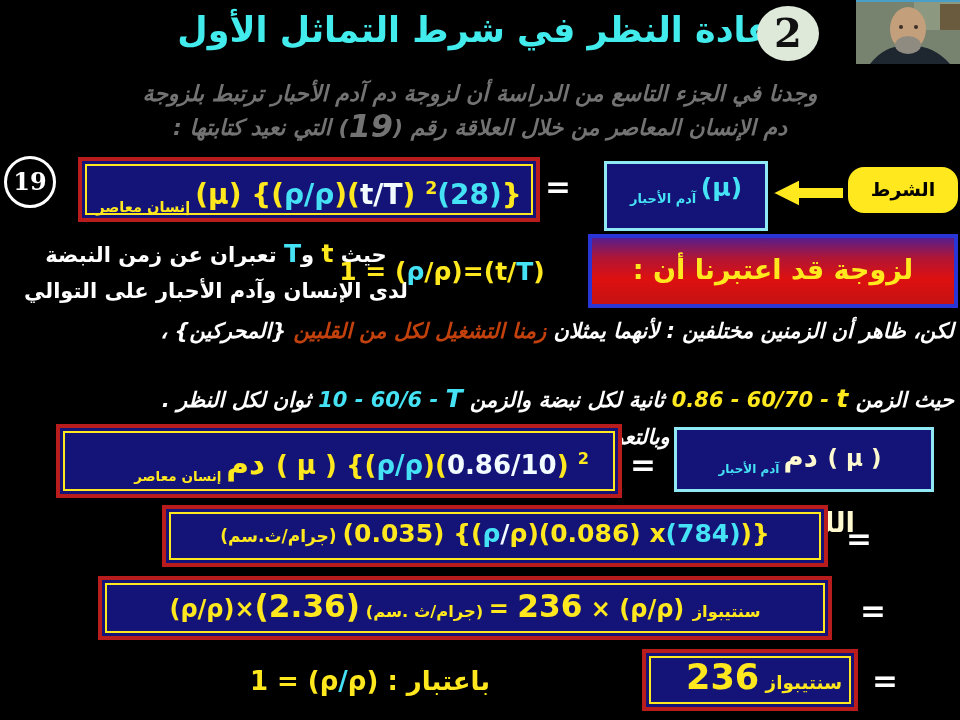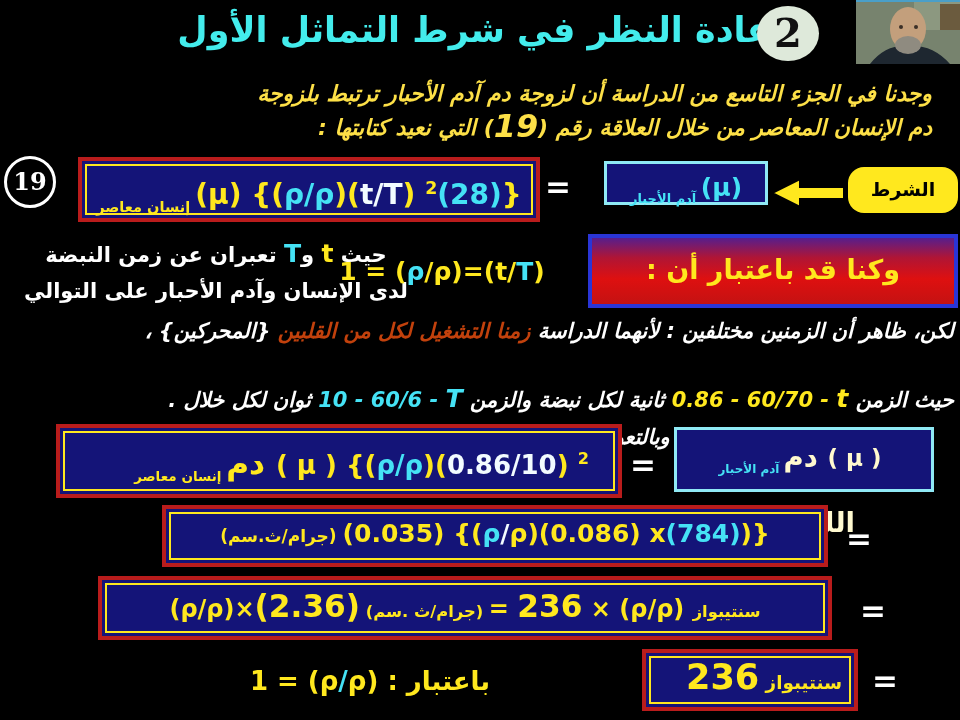--- a/index.html
+++ b/index.html
@@ -28,30 +28,30 @@
         text-align:center;font-weight:bold;}
   .cbox{background:#141478;border:3px solid #8FE9F5;text-align:center;font-weight:bold;}
 
   .title{left:150px;top:10px;width:660px;font-size:35px;font-weight:bold;
          color:#43ECEC;text-align:center;direction:rtl;}
   .slide-num{left:757px;top:6px;width:62px;height:55px;background:#DEE9DA;border-radius:50%;
          text-align:center;line-height:53px;font-family:"DejaVu Serif",serif;
          font-weight:bold;font-size:40px;color:#111;}
   .photo{left:856px;top:0;width:104px;height:64px;}
 
-  .intro{left:28px;top:77px;width:904px;direction:rtl;text-align:right;color:#fde047;
+  .intro{left:28px;top:77px;width:904px;direction:rtl;text-align:center;color:#737373;
          font-size:22px;line-height:34px;font-weight:bold;font-style:italic;}
 
   .circle19{left:4px;top:156px;width:52px;height:52px;border:3px solid #fff;border-radius:50%;
          text-align:center;line-height:46px;color:#fff;font-weight:bold;font-size:24px;
          font-family:"DejaVu Serif",serif;}
   .box1{left:78px;top:157px;width:462px;height:65px;font-size:28px;line-height:55px;}
   .eqsign{color:#fff;font-size:31px;font-weight:bold;}
   .s1{left:545px;top:168px;}
-  .cyan1{left:604px;top:161px;width:164px;height:44px;font-size:25px;line-height:48px;}
+  .cyan1{left:604px;top:161px;width:164px;height:70px;font-size:25px;line-height:48px;}
   .arrow{left:770px;top:176px;}
   .cond{left:848px;top:167px;width:110px;height:46px;background:#FFE81E;color:#000;
         font-weight:bold;font-size:19px;line-height:44px;text-align:center;direction:rtl;border-radius:16px;}
 
   .where{left:8px;top:236px;width:416px;direction:rtl;text-align:center;color:#fff;
          font-weight:bold;font-size:21px;line-height:36px;}
   .mideq{left:296px;top:257px;width:292px;direction:ltr;text-align:center;
          font-size:25px;font-weight:bold;}
   .red{left:588px;top:234px;width:370px;height:74px;border:4px solid #2A35D6;
        background:linear-gradient(180deg,#571E8C 0%,#B01535 30%,#DE1010 62%,#C41212 100%);
@@ -114,25 +114,25 @@
       <polygon points="2,17 30,3 30,11 74,11 74,23 30,23 30,31" fill="#FFE81E" stroke="#000" stroke-width="2"></polygon>
     </svg>
   </div>
   <div class="abs cond">الشرط الأول</div>
 
   <div class="abs where">
     <div><span class="seg">حيث </span><span class="seg sg-y sg-big">t</span><span class="seg"> و</span><span class="seg sg-c sg-big">T</span><span class="seg"> تعبران عن زمن النبضة</span></div>
     <div>لدى الإنسان وآدم الأحبار على التوالي</div>
   </div>
   <div class="abs mideq"><span class="seg sg-y">1 = (</span><span class="seg sg-c">ρ</span><span class="seg sg-y">/ρ)=(t/</span><span class="seg sg-c">T</span><span class="seg sg-y">)</span></div>
-  <div class="abs red">وكنا قد باعتبار أن :</div>
+  <div class="abs red">لزوجة قد اعتبرنا أن :</div>
 
   <div class="abs para">
-    <div class="pl"><span class="seg">لكن، ظاهر أن الزمنين مختلفين : لأنهما الدراسة </span><span class="seg sg-g">زمنا التشغيل لكل من القلبين</span><span class="seg"> {المحركين} ،</span></div>
-    <div class="pl"><span class="seg">حيث الزمن </span><span class="seg sg-y sg-big">t</span><span class="seg sg-y"> </span><span class="seg sg-y sg-ltr">0.86 - 60/70 -</span><span class="seg"> ثانية لكل نبضة والزمن </span><span class="seg sg-c sg-big">T</span><span class="seg sg-c"> </span><span class="seg sg-c sg-ltr">10 - 60/6 -</span><span class="seg"> ثوان لكل خلال .</span></div>
+    <div class="pl"><span class="seg">لكن، ظاهر أن الزمنين مختلفين : لأنهما يمثلان </span><span class="seg sg-g">زمنا التشغيل لكل من القلبين</span><span class="seg"> {المحركين} ،</span></div>
+    <div class="pl"><span class="seg">حيث الزمن </span><span class="seg sg-y sg-big">t</span><span class="seg sg-y"> </span><span class="seg sg-y sg-ltr">0.86 - 60/70 -</span><span class="seg"> ثانية لكل نبضة والزمن </span><span class="seg sg-c sg-big">T</span><span class="seg sg-c"> </span><span class="seg sg-c sg-ltr">10 - 60/6 -</span><span class="seg"> ثوان لكل النظر .</span></div>
     <div class="plc"><span class="seg">وبالتعويض بهاتين القيمتين في (</span><span class="seg sg-num19">19</span><span class="seg">) نجد :</span></div>
   </div>
 
   <div class="abs ybox box2 eqltr"><span class="seg sg-y sg-sub">إنسان معاصر </span><span class="seg sg-y sg-big">دم </span><span class="seg sg-y">( μ ) </span><span class="seg sg-y">{(</span><span class="seg sg-c">ρ/ρ</span><span class="seg sg-y">)(</span><span class="seg sg-w">0.86/10</span><span class="seg sg-y">) </span><span class="seg sg-y sg-sup">2</span><span class="seg sg-c">(28)</span><span class="seg sg-y">}</span></div>
   <div class="abs eqsign s2">=</div>
   <div class="abs cbox cyan2 eqltr"><span class="seg sg-c sg-sub">آدم الأحبار </span><span class="seg sg-pale sg-big">دم </span><span class="seg sg-pale">( μ ) </span><span class="seg sg-pale sg-big">اللزوجة</span></div>
 
   <div class="abs ybox box3 eqltr"><span class="seg sg-y sg-smallar">(جرام/ث.سم) </span><span class="seg sg-y">(0.035) {(</span><span class="seg sg-c">ρ</span><span class="seg sg-w">/</span><span class="seg sg-y">ρ</span><span class="seg sg-y">)(0.086) x</span><span class="seg sg-c">(784)</span><span class="seg sg-y">)}</span></div>
   <div class="abs eqsign s3">=</div>
 

